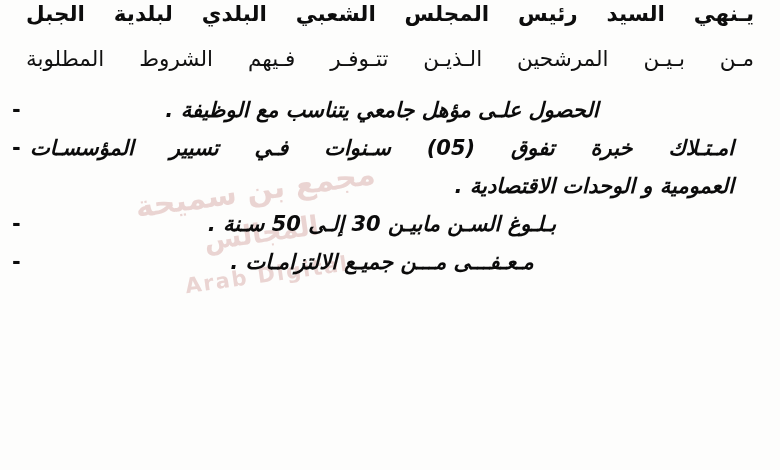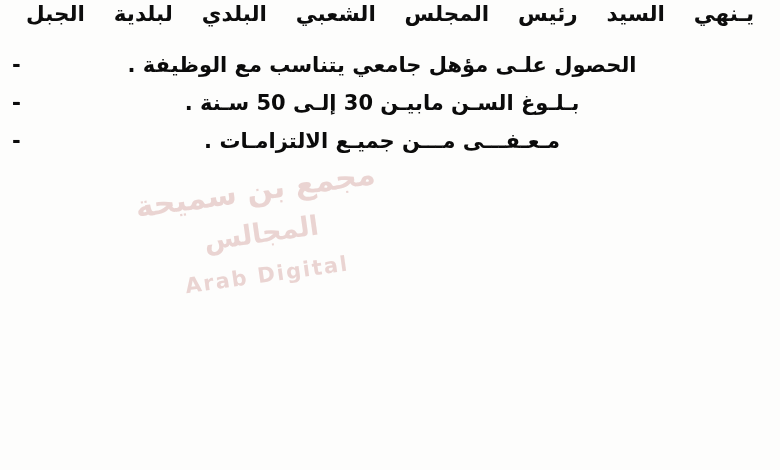--- a/index.html
+++ b/index.html
@@ -108,20 +108,21 @@
     position: absolute;
     left: -14px;
     top: 0;
     font-weight: bold;
   }
   ul.conditions li .l {
     display: block;
     white-space: nowrap;
     text-align: justify;
     text-align-last: justify;
+    font-style: italic;
   }
   ul.conditions li .l.tail {
     text-align-last: right;
   }
   ul.conditions li.center-ish {
     text-align: center;
     text-align-last: center;
   }
   ul.conditions li.center-ish .l {
     text-align: center;
@@ -140,31 +141,34 @@
   <div class="watermark">
     <div class="wm1">مجمع بن سميحة</div>
     <div class="wm2">المجالس</div>
     <div class="wm3">Arab Digital</div>
   </div>
 
   <div class="content">
 
     <div class="para">
       <span class="line first">يـنهي السيد رئيس المجلس الشعبي البلدي لبلدية الجبل</span>
+      <span class="line">مـن بـيـن المرشحين الـذيـن تتـوفـر فـيهم الشروط المطلوبة</span>
     </div>
 
     <ul class="conditions">
 
       <li class="center-ish">
         <span class="dash">-</span>
         <span class="l">الحصول علـى مؤهل جامعي يتناسب مع الوظيفة .</span>
       </li>
 
       <li>
         <span class="dash">-</span>
+        <span class="l">امـتـلاك خبرة تفوق (05) سـنوات فـي تسيير المؤسسـات</span>
+        <span class="l tail">العمومية و الوحدات الاقتصادية .</span>
       </li>
 
       <li class="center-ish">
         <span class="dash">-</span>
         <span class="l">بـلـوغ السـن مابيـن 30 إلـى 50 سـنة .</span>
       </li>
 
       <li class="center-ish clipped">
         <span class="dash">-</span>
         <span class="l">مـعـفـــى مـــن جميـع الالتزامـات .</span>

